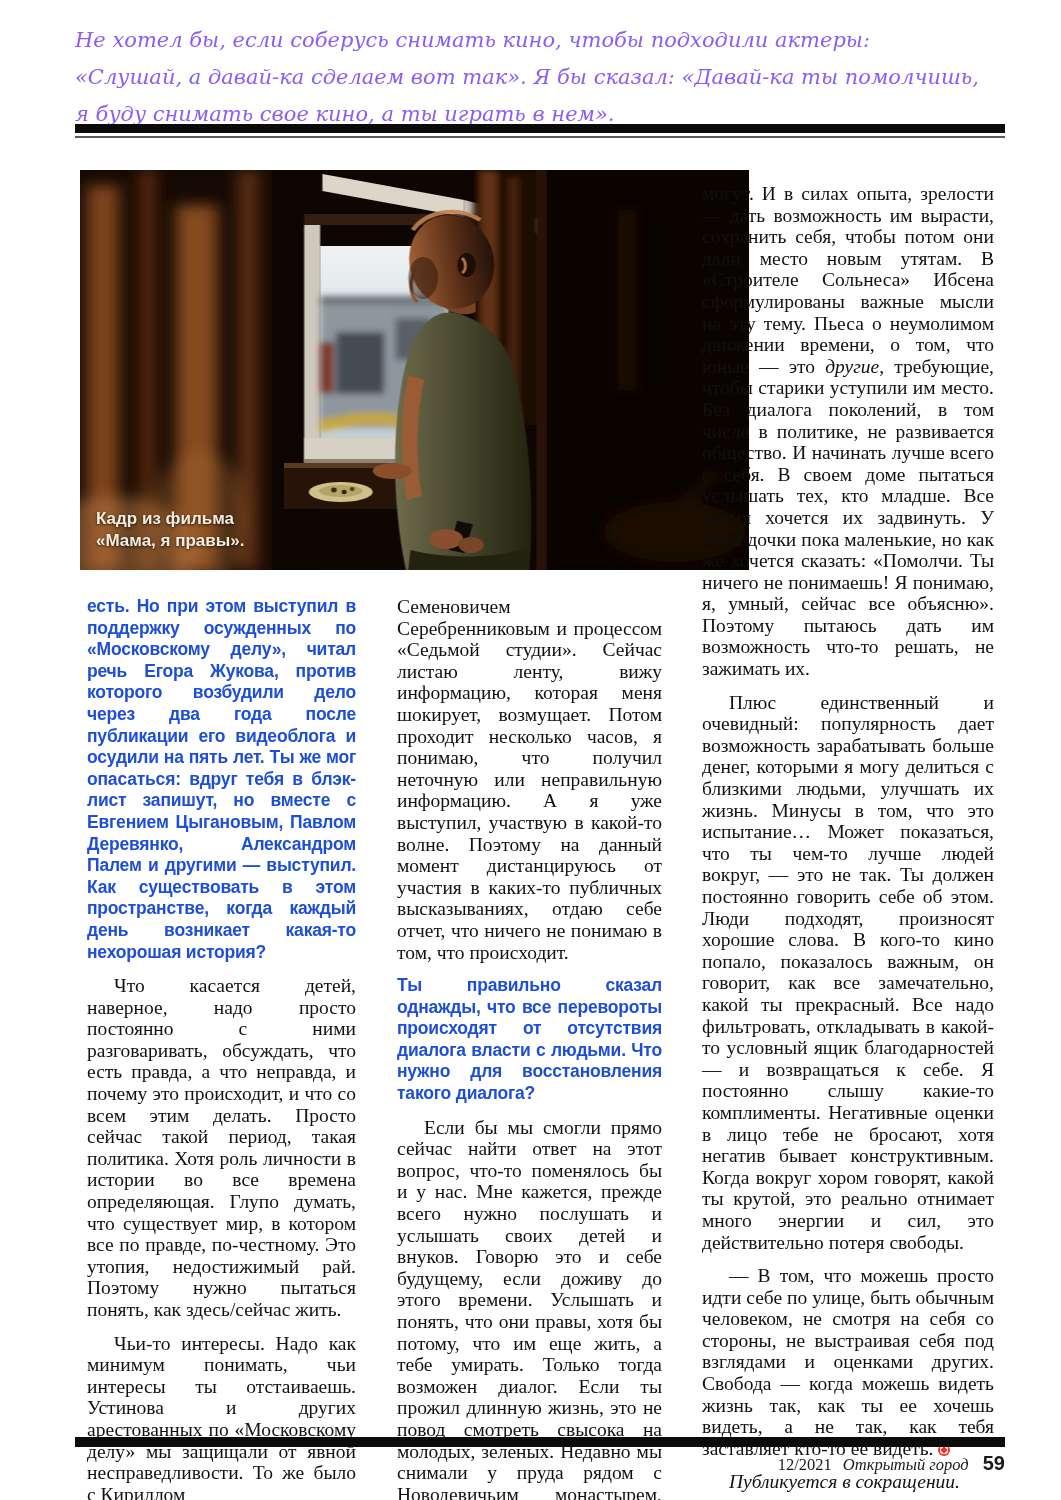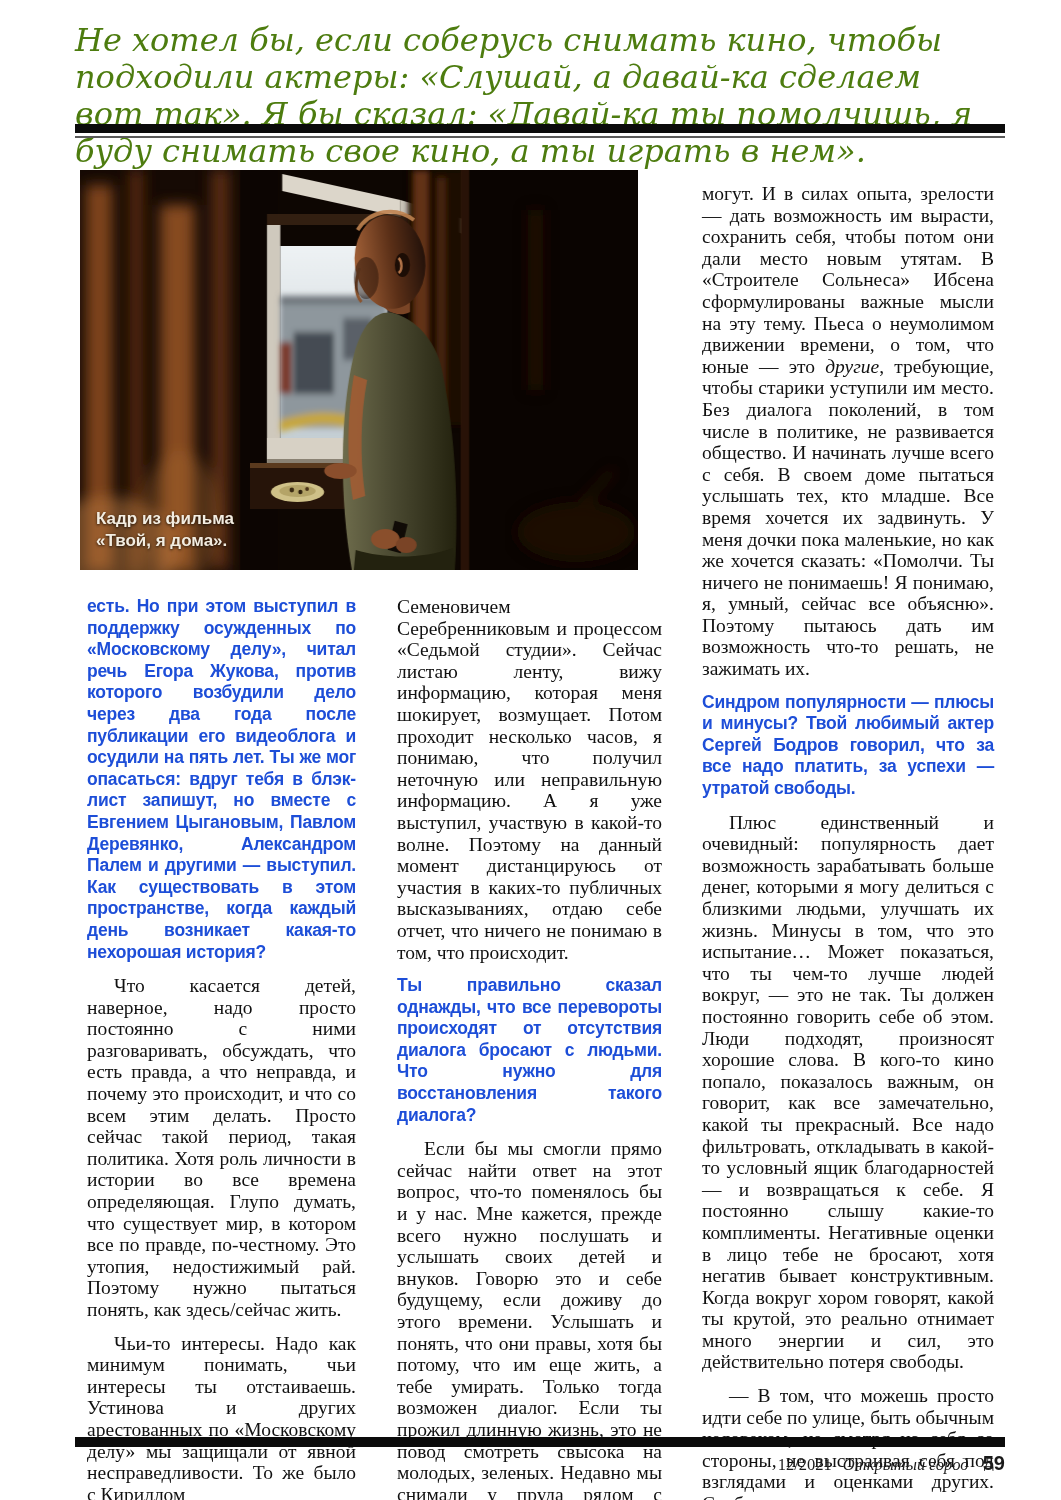--- a/index.html
+++ b/index.html
@@ -4,29 +4,29 @@
 <style>
   html,body{margin:0;padding:0;background:#ffffff;}
   .page{
     position:relative;width:1061px;height:1500px;background:#ffffff;
     overflow:hidden;font-family:"Liberation Serif",serif;color:#111;
   }
   
   .pull-quote{
     position:absolute;left:75px;top:22px;width:905px;
     font-family:"DejaVu Serif",serif;font-style:italic;font-weight:500;
-    font-size:32px;line-height:37px;color:#4d7c0f;
+    font-size:21px;line-height:37px;color:#8b5cf6;
   }
   
   .top-rule{position:absolute;left:75px;top:124px;width:930px;height:16px;}
   .top-rule .thick{height:9px;background:#0b0b0b;}
   .top-rule .thin{height:2px;background:#5a5a5a;margin-top:3px;}
   
   .photo{
-    position:absolute;left:80px;top:170px;width:558px;height:400px;
+    position:absolute;left:80px;top:170px;width:669px;height:400px;
     background:#120a05;overflow:hidden;
   }
   .photo svg{display:block;width:100%;height:100%;}
   .photo-caption{
     position:absolute;left:16px;bottom:18px;
     font-family:"Liberation Sans",sans-serif;font-weight:bold;
     font-size:17px;line-height:22px;color:#f3ede1;
     text-shadow:0 1px 3px rgba(0,0,0,.8);
   }
   .photo-caption span{display:block;}
@@ -169,39 +169,38 @@
         <g filter="url(#soft)">
           <ellipse cx="520" cy="362" rx="62" ry="30" fill="#1e0d04" opacity="0.9"></ellipse>
           <rect x="470" y="40" width="16" height="180" fill="#241004" opacity="0.8"></rect>
           <path d="M528,332 L560,300" stroke="#4a2410" stroke-width="4" opacity="0.6"></path>
         </g>
       </g>
     </svg>
 
     <div class="photo-caption">
       <span>Кадр из фильма</span>
-      <span>«Твой, я дома».</span>
+      <span>«Мама, я правы».</span>
     </div>
   </div>
 
   <div class="col col1">
     <p class="q">есть. Но при этом выступил в поддержку осужденных по «Московскому делу», читал речь Егора Жукова, против которого возбудили дело через два года после публикации его видеоблога и осудили на пять лет. Ты же мог опасаться: вдруг тебя в блэк-лист запишут, но вместе с Евгением Цыгановым, Павлом Деревянко, Александром Палем и другими — выступил. Как существовать в этом пространстве, когда каждый день возникает какая-то нехорошая история?</p>
     <p class="indent">Что касается детей, наверное, надо просто постоянно с ними разговаривать, обсуждать, что есть правда, а что неправда, и почему это происходит, и что со всем этим делать. Просто сейчас такой период, такая политика. Хотя роль личности в истории во все времена определяющая. Глупо думать, что существует мир, в котором все по правде, по-честному. Это утопия, недостижимый рай. Поэтому нужно пытаться понять, как здесь/сейчас жить.</p>
     <p class="indent">Чьи-то интересы. Надо как минимум понимать, чьи интересы ты отстаиваешь. Устинова и других арестованных по «Московскому делу» мы защищали от явной несправедливости. То же было с Кириллом</p>
   </div>
 
   <div class="col col2">
     <p>Семеновичем Серебренниковым и процессом «Седьмой студии». Сейчас листаю ленту, вижу информацию, которая меня шокирует, возмущает. Потом проходит несколько часов, я понимаю, что получил неточную или неправильную информацию. А я уже выступил, участвую в какой-то волне. Поэтому на данный момент дистанцируюсь от участия в каких-то публичных высказываниях, отдаю себе отчет, что ничего не понимаю в том, что происходит.</p>
-    <p class="q">Ты правильно сказал однажды, что все перевороты происходят от отсутствия диалога бросают с людьми. Что нужно для восстановления такого диалога?</p>
+    <p class="q">Ты правильно сказал однажды, что все перевороты происходят от отсутствия диалога власти с людьми. Что нужно для восстановления такого диалога?</p>
     <p class="indent">Если бы мы смогли прямо сейчас найти ответ на этот вопрос, что-то поменялось бы и у нас. Мне кажется, прежде всего нужно послушать и услышать своих детей и внуков. Говорю это и себе будущему, если доживу до этого времени. Услышать и понять, что они правы, хотя бы потому, что им еще жить, а тебе умирать. Только тогда возможен диалог. Если ты прожил длинную жизнь, это не повод смотреть свысока на молодых, зеленых. Недавно мы снимали у пруда рядом с Новодевичьим монастырем, там чудесная скульптурная композиция «Дорогу утятам!»: утка ведет за собой утят. Я подумал, что это мой любимый памятник. Он про дорогу юности, эти утята, которых по осени считают, обязательно сделают что-то свое, крутое, но пока не</p>
   </div>
 
   <div class="col col3">
     <p><span>могут. И в силах опыта, зрелости — дать возможность им вырасти, сохранить себя, чтобы потом они дали место новым утятам. В «Строителе Сольнеса» Ибсена сформулированы важные мысли на эту тему. Пьеса о неумолимом движении времени, о том, что юные — это</span> <span class="it">другие</span><span>, требующие, чтобы старики уступили им место. Без диалога поколений, в том числе в политике, не развивается общество. И начинать лучше всего с себя. В своем доме пытаться услышать тех, кто младше. Все время хочется их задвинуть. У меня дочки пока маленькие, но как же хочется сказать: «Помолчи. Ты ничего не понимаешь! Я понимаю, я, умный, сейчас все объясню». Поэтому пытаюсь дать им возможность что-то решать, не зажимать их.</span></p>
-    <p class="q">Синдром популярности — плюсы и минусы? Твой любимый актер Сергей Бодров говорил, что за все надо платить, за успехи — утратой свободы.</p>
     <p class="indent">Плюс единственный и очевидный: популярность дает возможность зарабатывать больше денег, которыми я могу делиться с близкими людьми, улучшать их жизнь. Минусы в том, что это испытание… Может показаться, что ты чем-то лучше людей вокруг, — это не так. Ты должен постоянно говорить себе об этом. Люди подходят, произносят хорошие слова. В кого-то кино попало, показалось важным, он говорит, как все замечательно, какой ты прекрасный. Все надо фильтровать, откладывать в какой-то условный ящик благодарностей — и возвращаться к себе. Я постоянно слышу какие-то комплименты. Негативные оценки в лицо тебе не бросают, хотя негатив бывает конструктивным. Когда вокруг хором говорят, какой ты крутой, это реально отнимает много энергии и сил, это действительно потеря свободы.</p>
     <p class="indent"><span>— В том, что можешь просто идти себе по улице, быть обычным человеком, не смотря на себя со стороны, не выстраивая себя под взглядами и оценками других. Свобода — когда можешь видеть жизнь так, как ты ее хочешь видеть, а не так, как тебя заставляет кто-то ее видеть.</span><span class="end-mark"></span></p>
     <p class="indent it">Публикуется в сокращении.</p>
   </div>
 
   <div class="footer-rule"></div>
   <div class="footer-line">
     <span class="issue">12/2021</span>
     <span class="mag">Открытый город</span>
     <span class="pagenum">59</span>

